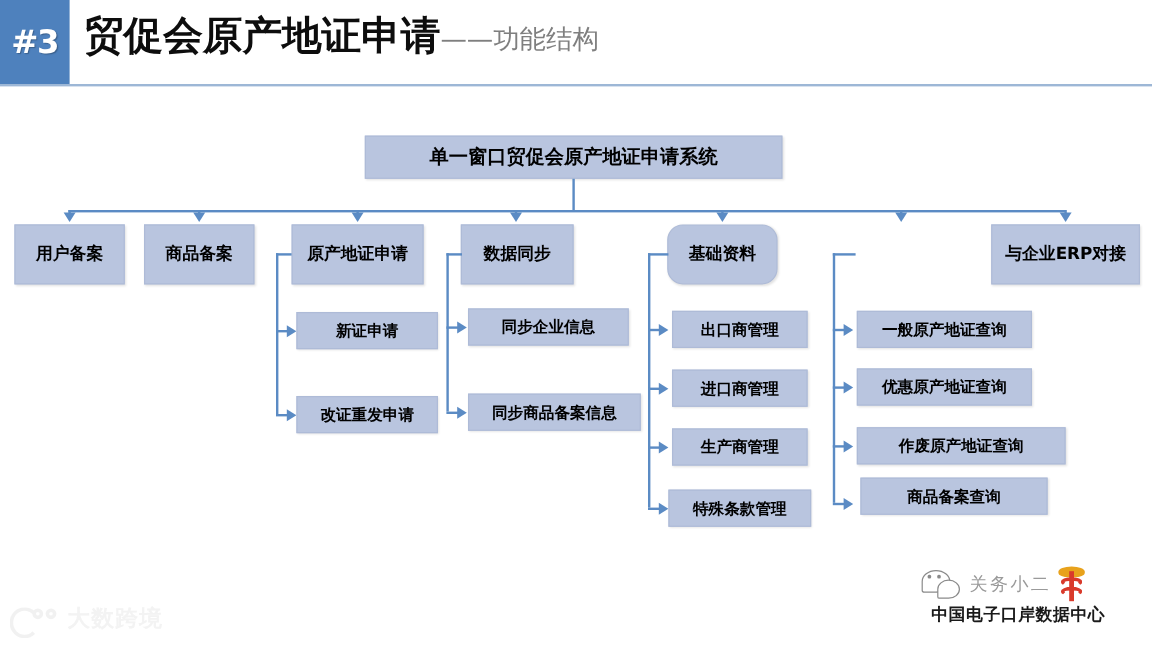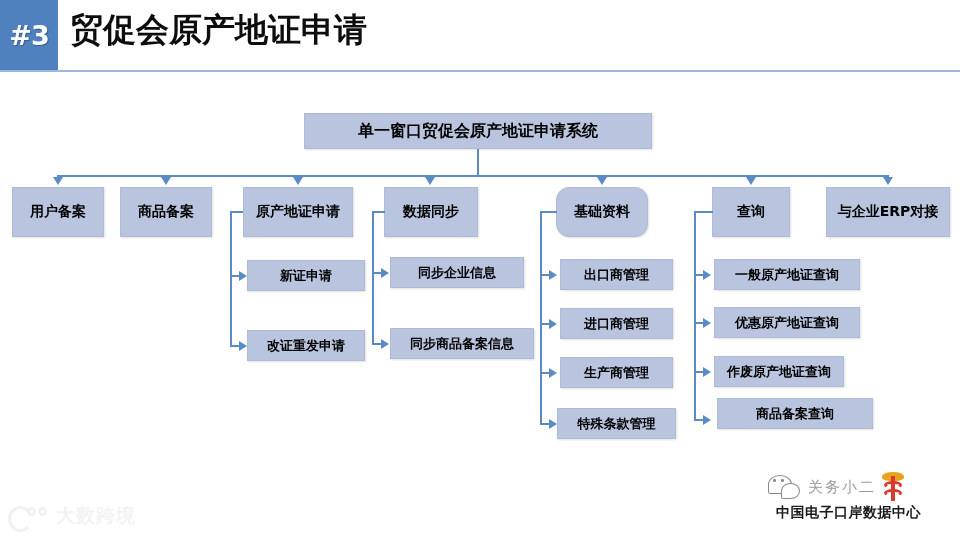--- a/index.html
+++ b/index.html
@@ -130,20 +130,21 @@
 </style>
 </head>
 <body>
 
 <div class="header">
   <div class="hdr-badge">
     <span class="hdr-badge-text">#3</span>
   </div>
   <div class="hdr-title-wrap">
     <span class="hdr-title">贸促会原产地证申请</span>
+    <span class="hdr-sub">——功能结构</span>
   </div>
   <div class="hdr-rule"></div>
 </div>
 
 <div class="canvas">
 
   <div class="node root" style="left:304px;top:42px;width:348px;height:36px;">
     <span>单一窗口贸促会原产地证申请系统</span>
   </div>
 
@@ -174,23 +175,20 @@
   </div>
   <div class="node lvl1" style="left:243px;top:116px;width:110px;height:50px;">
     <span>原产地证申请</span>
   </div>
   <div class="node lvl1" style="left:384px;top:116px;width:94px;height:50px;">
     <span>数据同步</span>
   </div>
   <div class="node lvl1" style="left:556px;top:116px;width:92px;height:50px;border-radius:13px;">
     <span>基础资料</span>
   </div>
-  <div class="node lvl1" style="left:712px;top:116px;width:78px;height:50px;">
-    <span>查询</span>
-  </div>
   <div class="node lvl1" style="left:826px;top:116px;width:124px;height:50px;">
     <span>与企业ERP对接</span>
   </div>
 
   <div class="ln v" style="left:230px;top:140px;height:134px;"></div>
   <div class="ln h" style="left:230px;top:140px;width:13px;"></div>
   <div class="ln h" style="left:230px;top:204px;width:11px;"></div>
   <div class="arrow-right" style="left:239px;top:200px;"></div>
   <div class="ln h" style="left:230px;top:274px;width:11px;"></div>
   <div class="arrow-right" style="left:239px;top:270px;"></div>
@@ -250,21 +248,21 @@
   <div class="arrow-right" style="left:703px;top:296px;"></div>
   <div class="ln h" style="left:694px;top:348px;width:11px;"></div>
   <div class="arrow-right" style="left:703px;top:344px;"></div>
 
   <div class="node lvl2" style="left:714px;top:188px;width:146px;height:31px;">
     <span>一般原产地证查询</span>
   </div>
   <div class="node lvl2" style="left:714px;top:236px;width:146px;height:31px;">
     <span>优惠原产地证查询</span>
   </div>
-  <div class="node lvl2" style="left:714px;top:285px;width:130px;height:31px;">
+  <div class="node lvl2" style="left:714px;top:285px;width:174px;height:31px;">
     <span>作废原产地证查询</span>
   </div>
   <div class="node lvl2" style="left:717px;top:327px;width:156px;height:31px;">
     <span>商品备案查询</span>
   </div>
 
 </div>
 
 <div class="wm">
   <span class="wm-mark">

